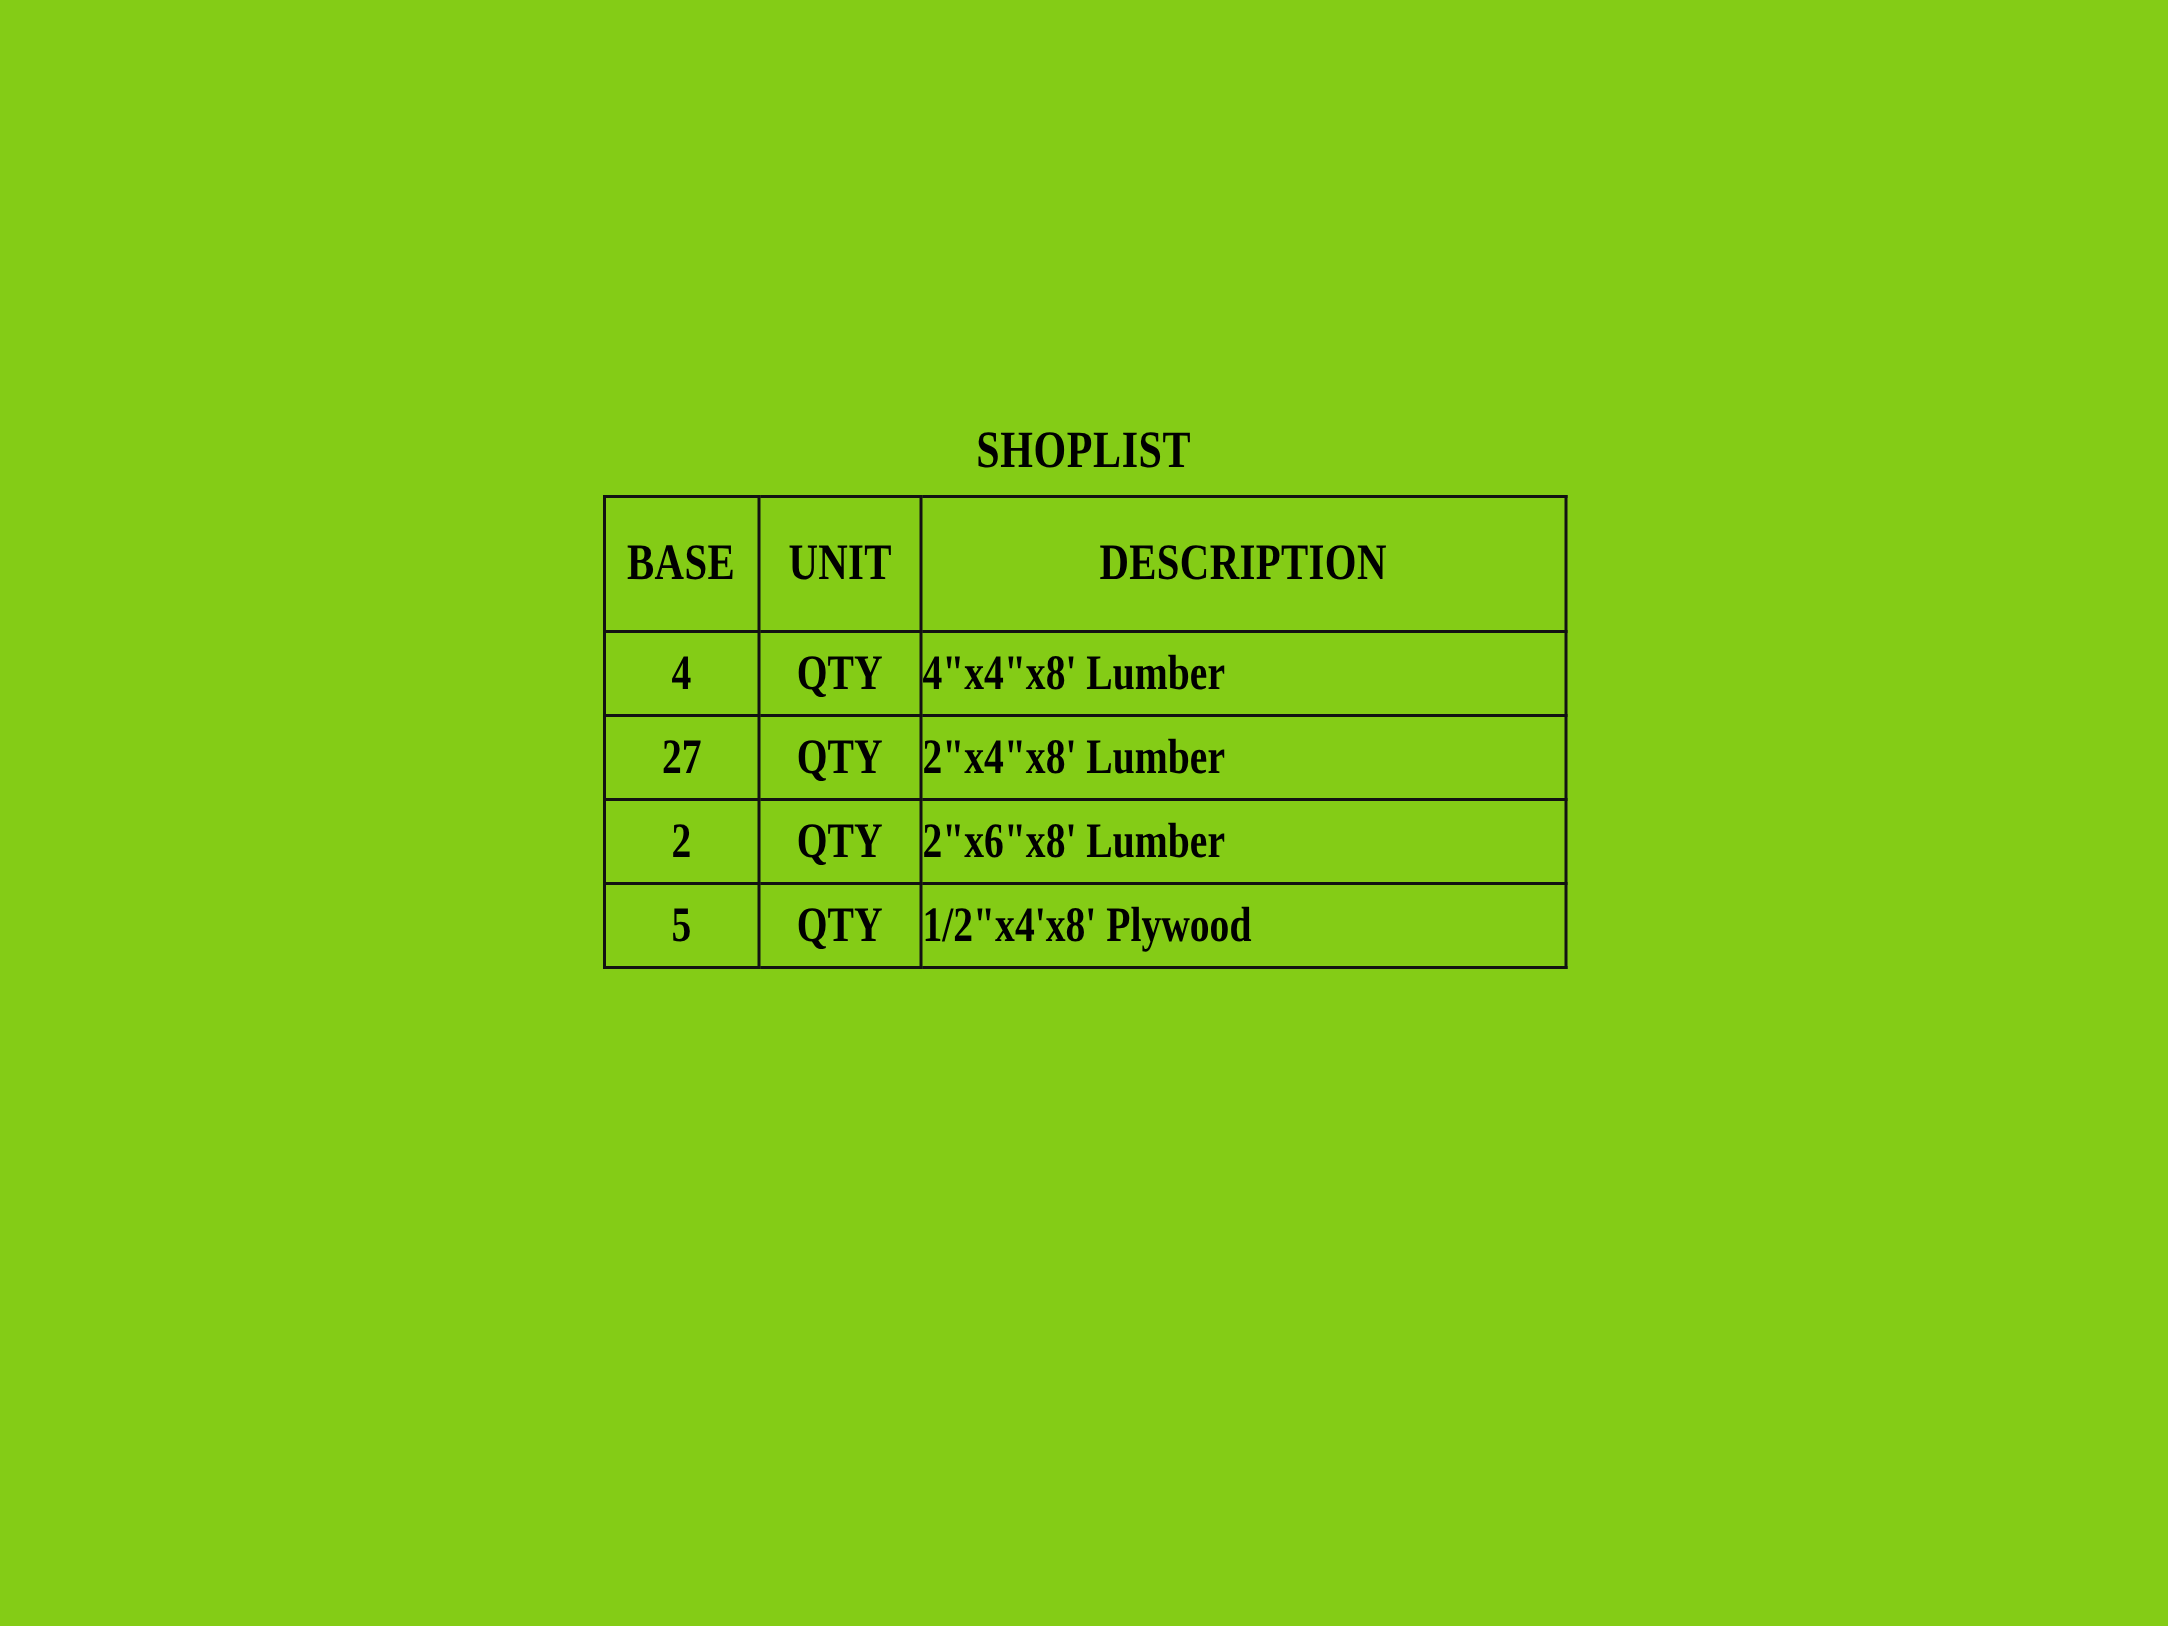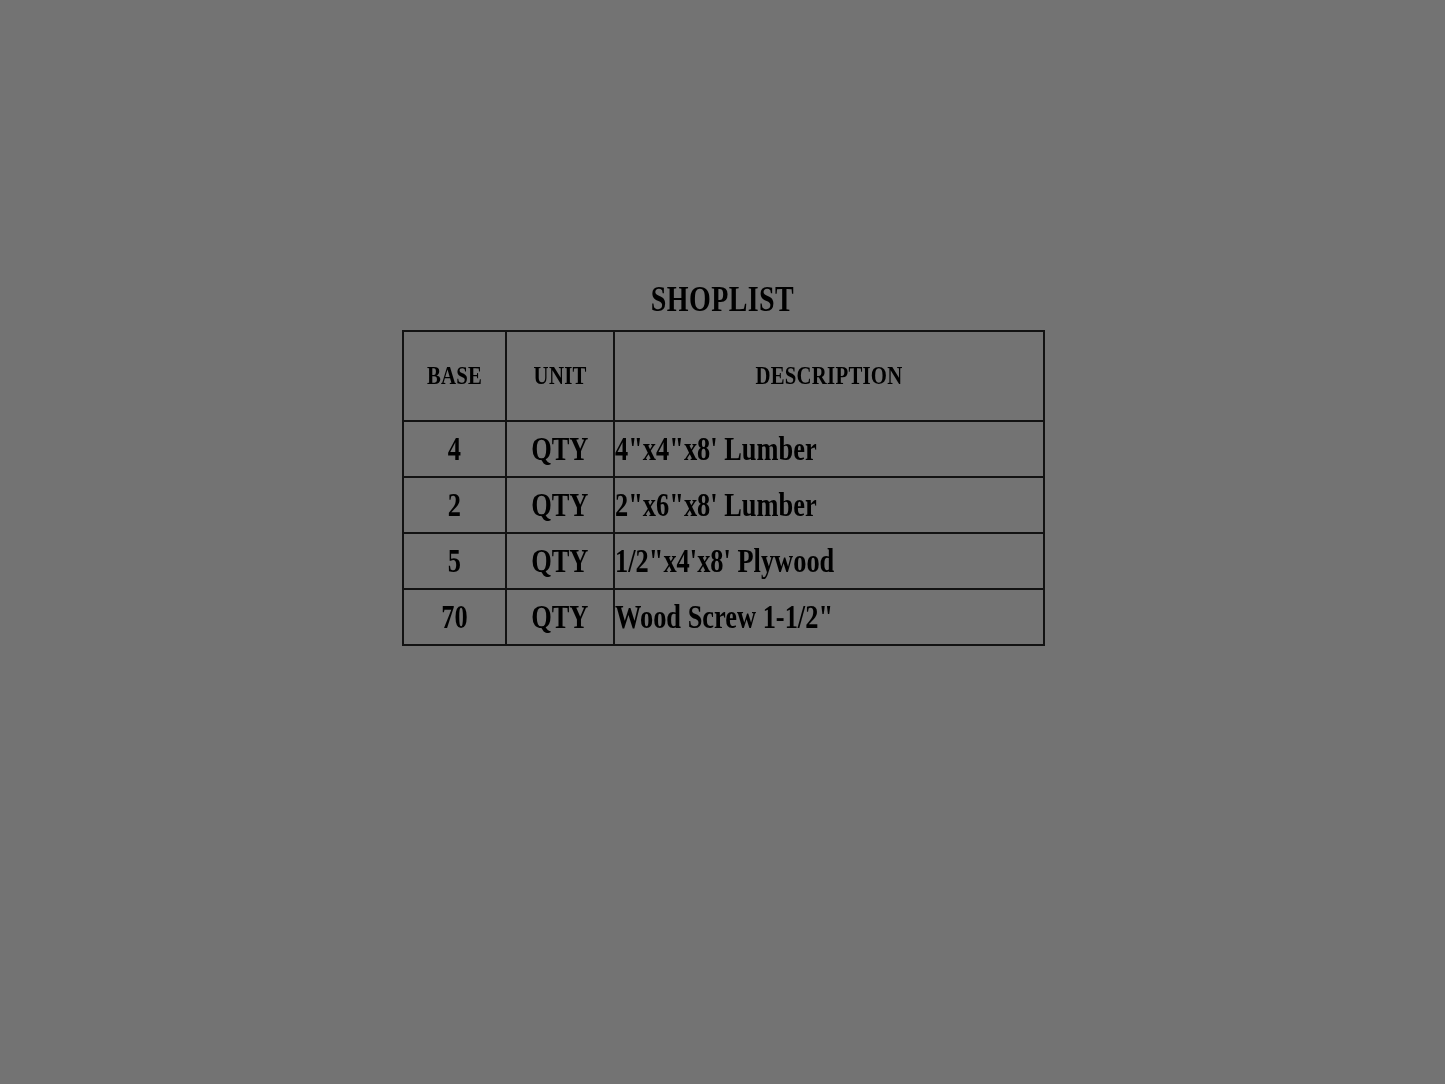--- a/index.html
+++ b/index.html
@@ -14,21 +14,21 @@
     position: relative;
     overflow: hidden;
     font-family: "Liberation Serif", "DejaVu Serif", serif;
     color: #000000;
   }
 
   
   #page {
     position: absolute;
     inset: 0;
-    background: #737373;
+    background: #84cc16;
   }
 
   
   #shoplist-title {
     position: absolute;
     left: 402px;
     top: 279px;
     width: 641px;
     text-align: center;
     font-size: 35px;
@@ -60,21 +60,21 @@
   }
 
   
   col.c-base { width: 103px; }
   col.c-unit { width: 108px; }
   col.c-desc { width: 430px; }
 
   
   #shoplist-table thead th {
     height: 88px;
-    font-size: 26px;
+    font-size: 34px;
     text-align: center;
     letter-spacing: 0.3px;
     border-radius: 15px;
   }
   #shoplist-table thead th .hdr {
     display: inline-block;
     transform: scaleX(0.80);
     transform-origin: 50% 50%;
     white-space: nowrap;
   }
@@ -129,30 +129,30 @@
         </th>
       </tr>
     </thead>
     <tbody>
       <tr>
         <td class="cell-base"><span class="val">4</span></td>
         <td class="cell-unit"><span class="val">QTY</span></td>
         <td class="cell-desc"><span class="val">4"x4"x8' Lumber</span></td>
       </tr>
       <tr>
+        <td class="cell-base"><span class="val">27</span></td>
+        <td class="cell-unit"><span class="val">QTY</span></td>
+        <td class="cell-desc"><span class="val">2"x4"x8' Lumber</span></td>
+      </tr>
+      <tr>
         <td class="cell-base"><span class="val">2</span></td>
         <td class="cell-unit"><span class="val">QTY</span></td>
         <td class="cell-desc"><span class="val">2"x6"x8' Lumber</span></td>
       </tr>
       <tr>
         <td class="cell-base"><span class="val">5</span></td>
         <td class="cell-unit"><span class="val">QTY</span></td>
         <td class="cell-desc"><span class="val">1/2"x4'x8' Plywood</span></td>
       </tr>
-      <tr>
-        <td class="cell-base"><span class="val">70</span></td>
-        <td class="cell-unit"><span class="val">QTY</span></td>
-        <td class="cell-desc"><span class="val">Wood Screw 1-1/2"</span></td>
-      </tr>
     </tbody>
   </table>
 
 </div>
 
 </body></html>

